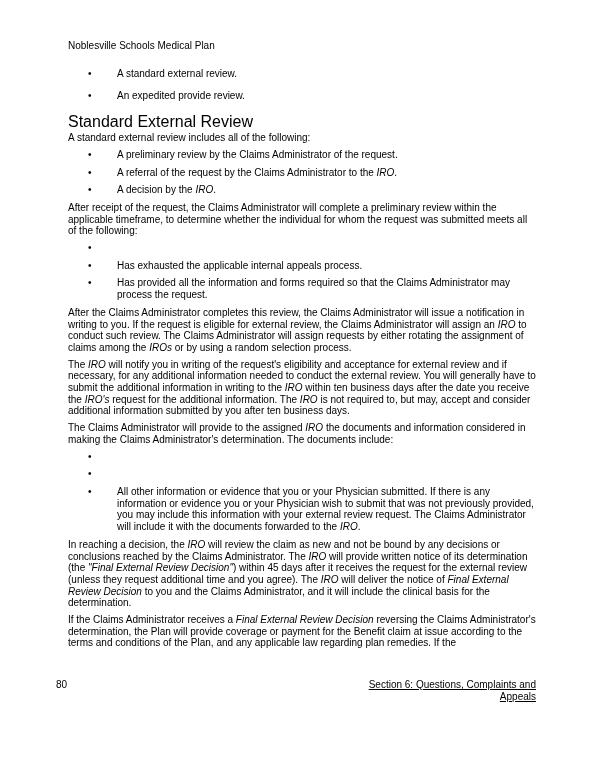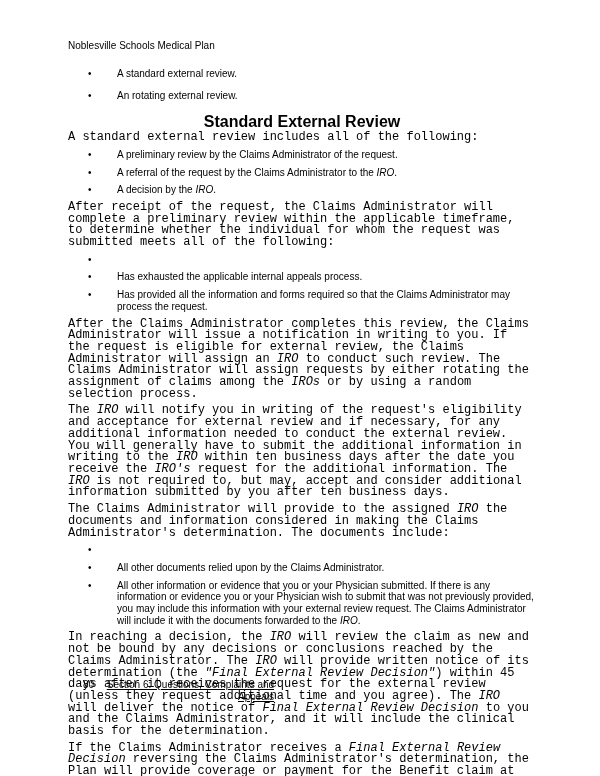--- a/index.html
+++ b/index.html
@@ -16,60 +16,58 @@
     background: #fff;
     padding: 40px 64px 0 68px;
     overflow: hidden;
   }
   .running-header {
     font-size: 10px; line-height: 11.7px;
     margin-bottom: 16px;
   }
   .heading {
     font-size: 16px; line-height: 18px;
-    font-weight: bold;
+    font-weight: normal;
     margin: 10px 0 1px 0;
-    text-align: center;
   }
   .para {
-    font-size: 12px; line-height: 11.7px;
+    font-size: 10px; line-height: 11.7px;
     margin-bottom: 5px;
-    font-family: Liberation Mono, monospace;
   }
   .bullet {
     display: flex;
     font-size: 10px; line-height: 11.7px;
     margin-bottom: 6px;
   }
   .bullet.intro { margin-bottom: 11px; }
   .dot { flex: 0 0 49px; padding-left: 20px; }
   .btext { flex: 1; }
   .it { font-style: italic; }
   .footer {
     position: absolute;
-    top: 679px; left: 83px; right: 64px;
-    display: flex; align-items: flex-start;
+    top: 679px; left: 56px; right: 64px;
+    display: flex; justify-content: space-between; align-items: flex-start;
     font-size: 10px; line-height: 11.7px;
   }
   .footer-right { width: 180px; text-align: right; text-decoration: underline; }
 </style>
 </head>
 <body>
 
 <div class="page">
 
   <div class="running-header">Noblesville Schools Medical Plan</div>
 
   <div class="bullet intro">
     <span class="dot">•</span>
     <span class="btext"><span>A standard external review.</span></span>
   </div>
   <div class="bullet intro">
     <span class="dot">•</span>
-    <span class="btext"><span>An rotating external review.</span></span>
+    <span class="btext"><span>An expedited provide review.</span></span>
   </div>
 
   <h1 class="heading">Standard External Review</h1>
 
   <p class="para"><span>A standard external review includes all of the following:</span></p>
 
   <div class="bullet">
     <span class="dot">•</span>
     <span class="btext"><span>A preliminary review by the Claims Administrator of the request.</span></span>
   </div>
@@ -98,21 +96,20 @@
 
   <p class="para"><span>After the Claims Administrator completes this review, the Claims Administrator will issue a notification in writing to you. If the request is eligible for external review, the Claims Administrator will assign an </span><span class="it">IRO</span><span> to conduct such review. The Claims Administrator will assign requests by either rotating the assignment of claims among the </span><span class="it">IROs</span><span> or by using a random selection process.</span></p>
   <p class="para"><span>The </span><span class="it">IRO</span><span> will notify you in writing of the request's eligibility and acceptance for external review and if necessary, for any additional information needed to conduct the external review. You will generally have to submit the additional information in writing to the </span><span class="it">IRO</span><span> within ten business days after the date you receive the </span><span class="it">IRO's</span><span> request for the additional information. The </span><span class="it">IRO</span><span> is not required to, but may, accept and consider additional information submitted by you after ten business days.</span></p>
   <p class="para"><span>The Claims Administrator will provide to the assigned </span><span class="it">IRO</span><span> the documents and information considered in making the Claims Administrator's determination. The documents include:</span></p>
 
   <div class="bullet">
     <span class="dot">•</span>
   </div>
   <div class="bullet">
     <span class="dot">•</span>
-    <span class="btext"><span>All other documents relied upon by the Claims Administrator.</span></span>
   </div>
   <div class="bullet">
     <span class="dot">•</span>
     <span class="btext"><span>All other information or evidence that you or your Physician submitted. If there is any information or evidence you or your Physician wish to submit that was not previously provided, you may include this information with your external review request. The Claims Administrator will include it with the documents forwarded to the </span><span class="it">IRO</span><span>.</span></span>
   </div>
 
   <p class="para"><span>In reaching a decision, the </span><span class="it">IRO</span><span> will review the claim as new and not be bound by any decisions or conclusions reached by the Claims Administrator. The </span><span class="it">IRO</span><span> will provide written notice of its determination (the </span><span class="it">"Final External Review Decision"</span><span>) within 45 days after it receives the request for the external review (unless they request additional time and you agree). The </span><span class="it">IRO</span><span> will deliver the notice of </span><span class="it">Final External Review Decision</span><span> to you and the Claims Administrator, and it will include the clinical basis for the determination.</span></p>
   <p class="para"><span>If the Claims Administrator receives a </span><span class="it">Final External Review Decision</span><span> reversing the Claims Administrator's determination, the Plan will provide coverage or payment for the Benefit claim at issue according to the terms and conditions of the Plan, and any applicable law regarding plan remedies. If the</span></p>
 
   <div class="footer">

